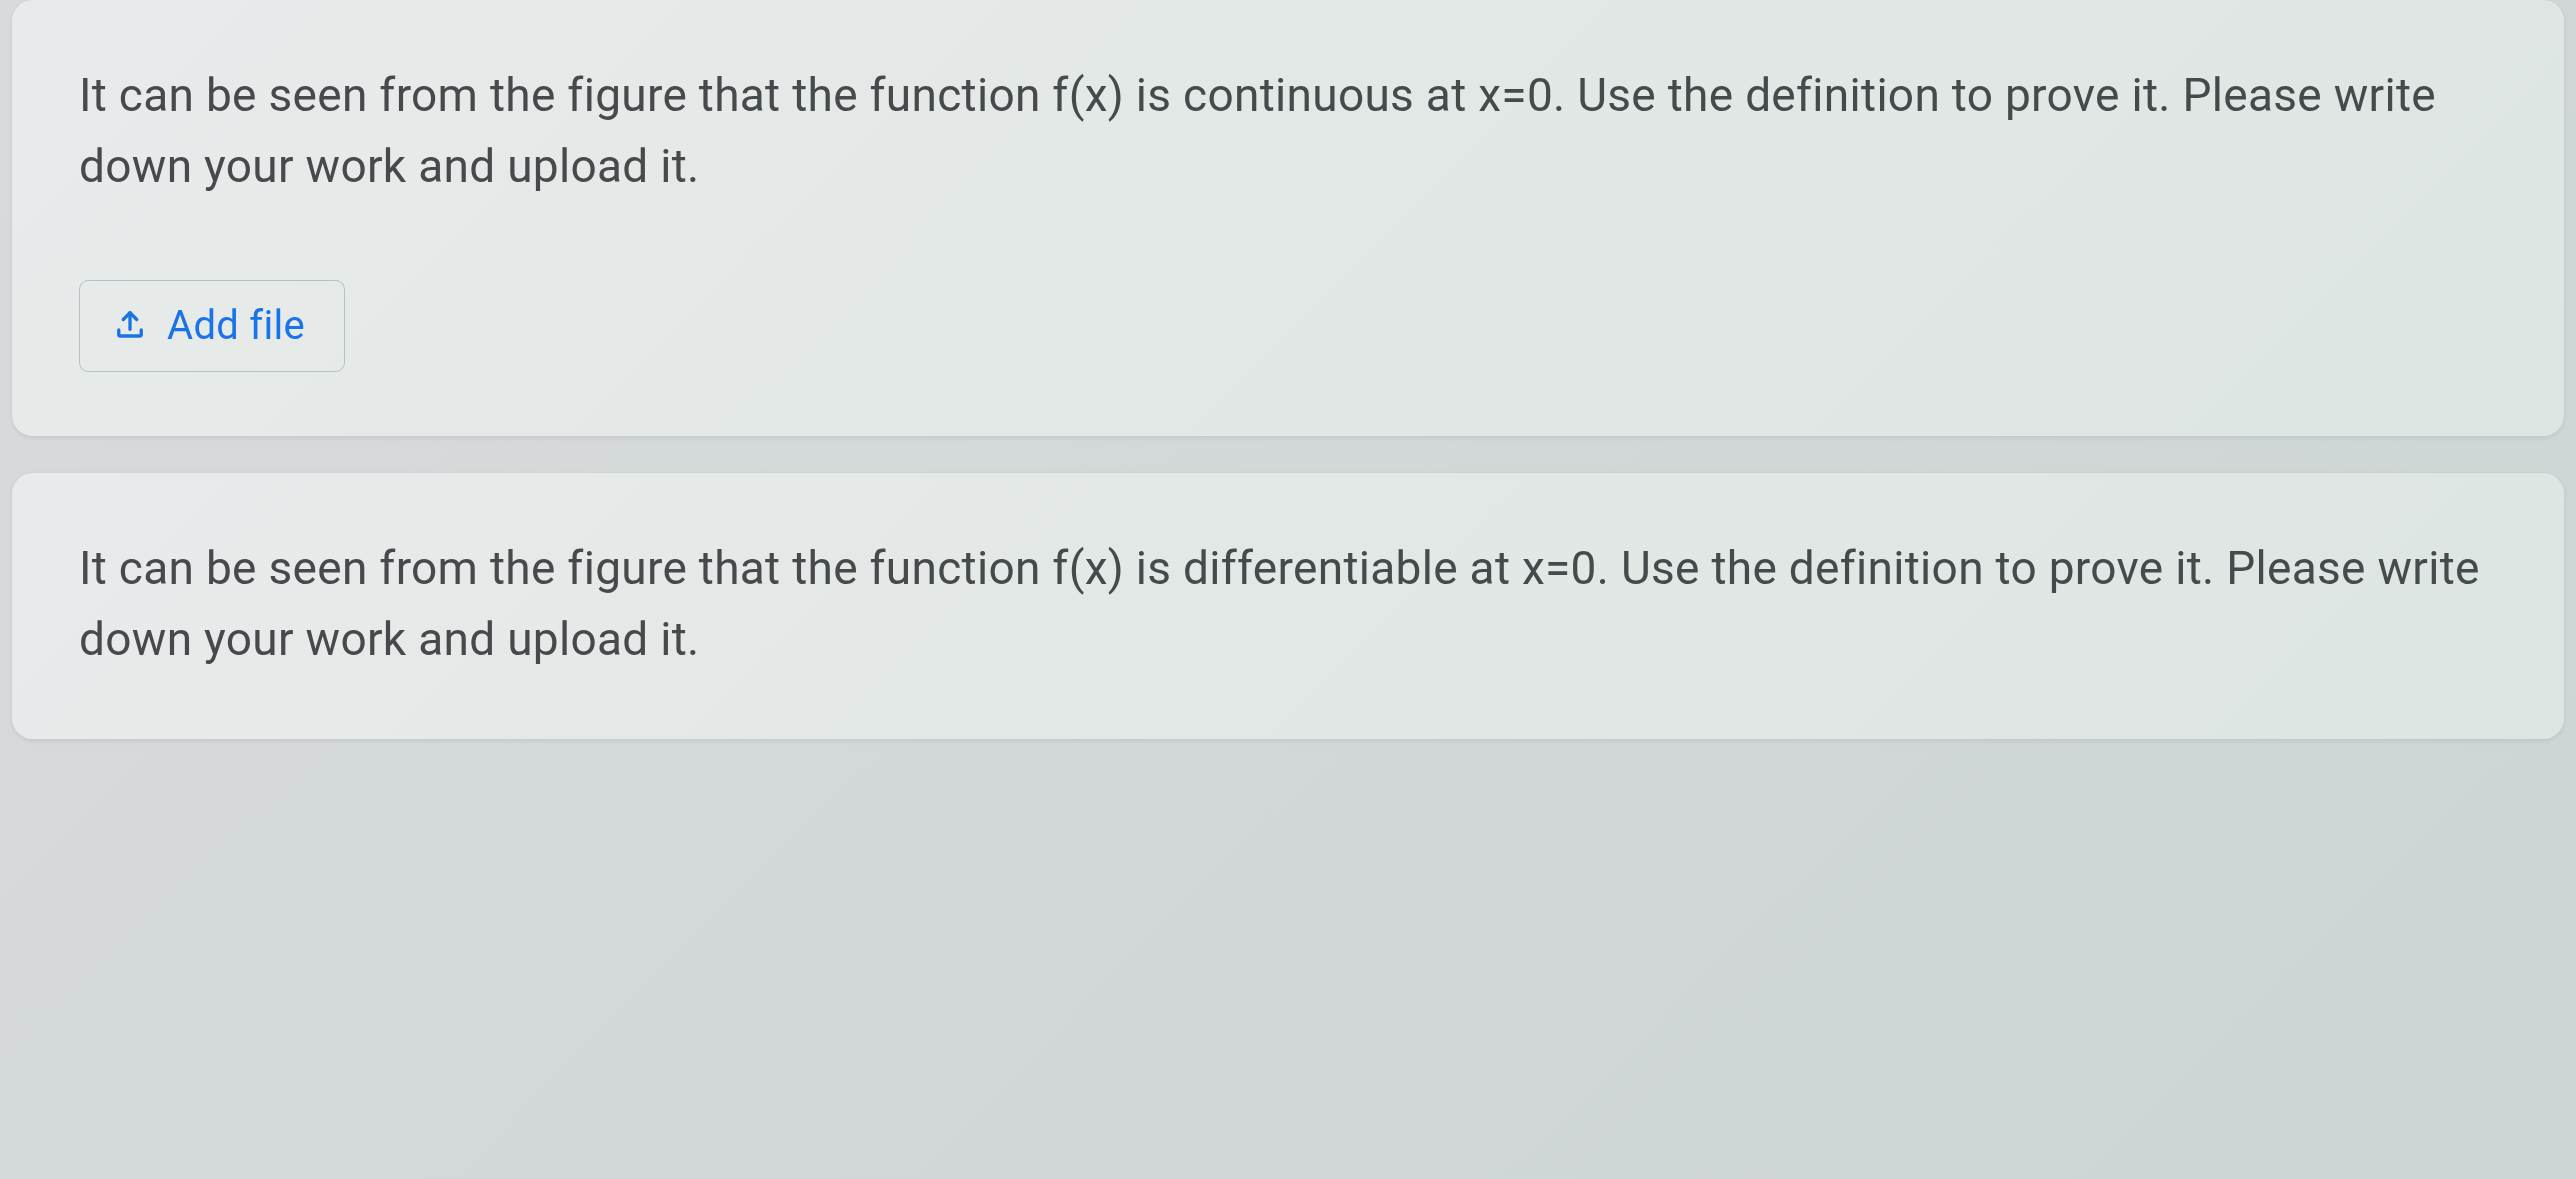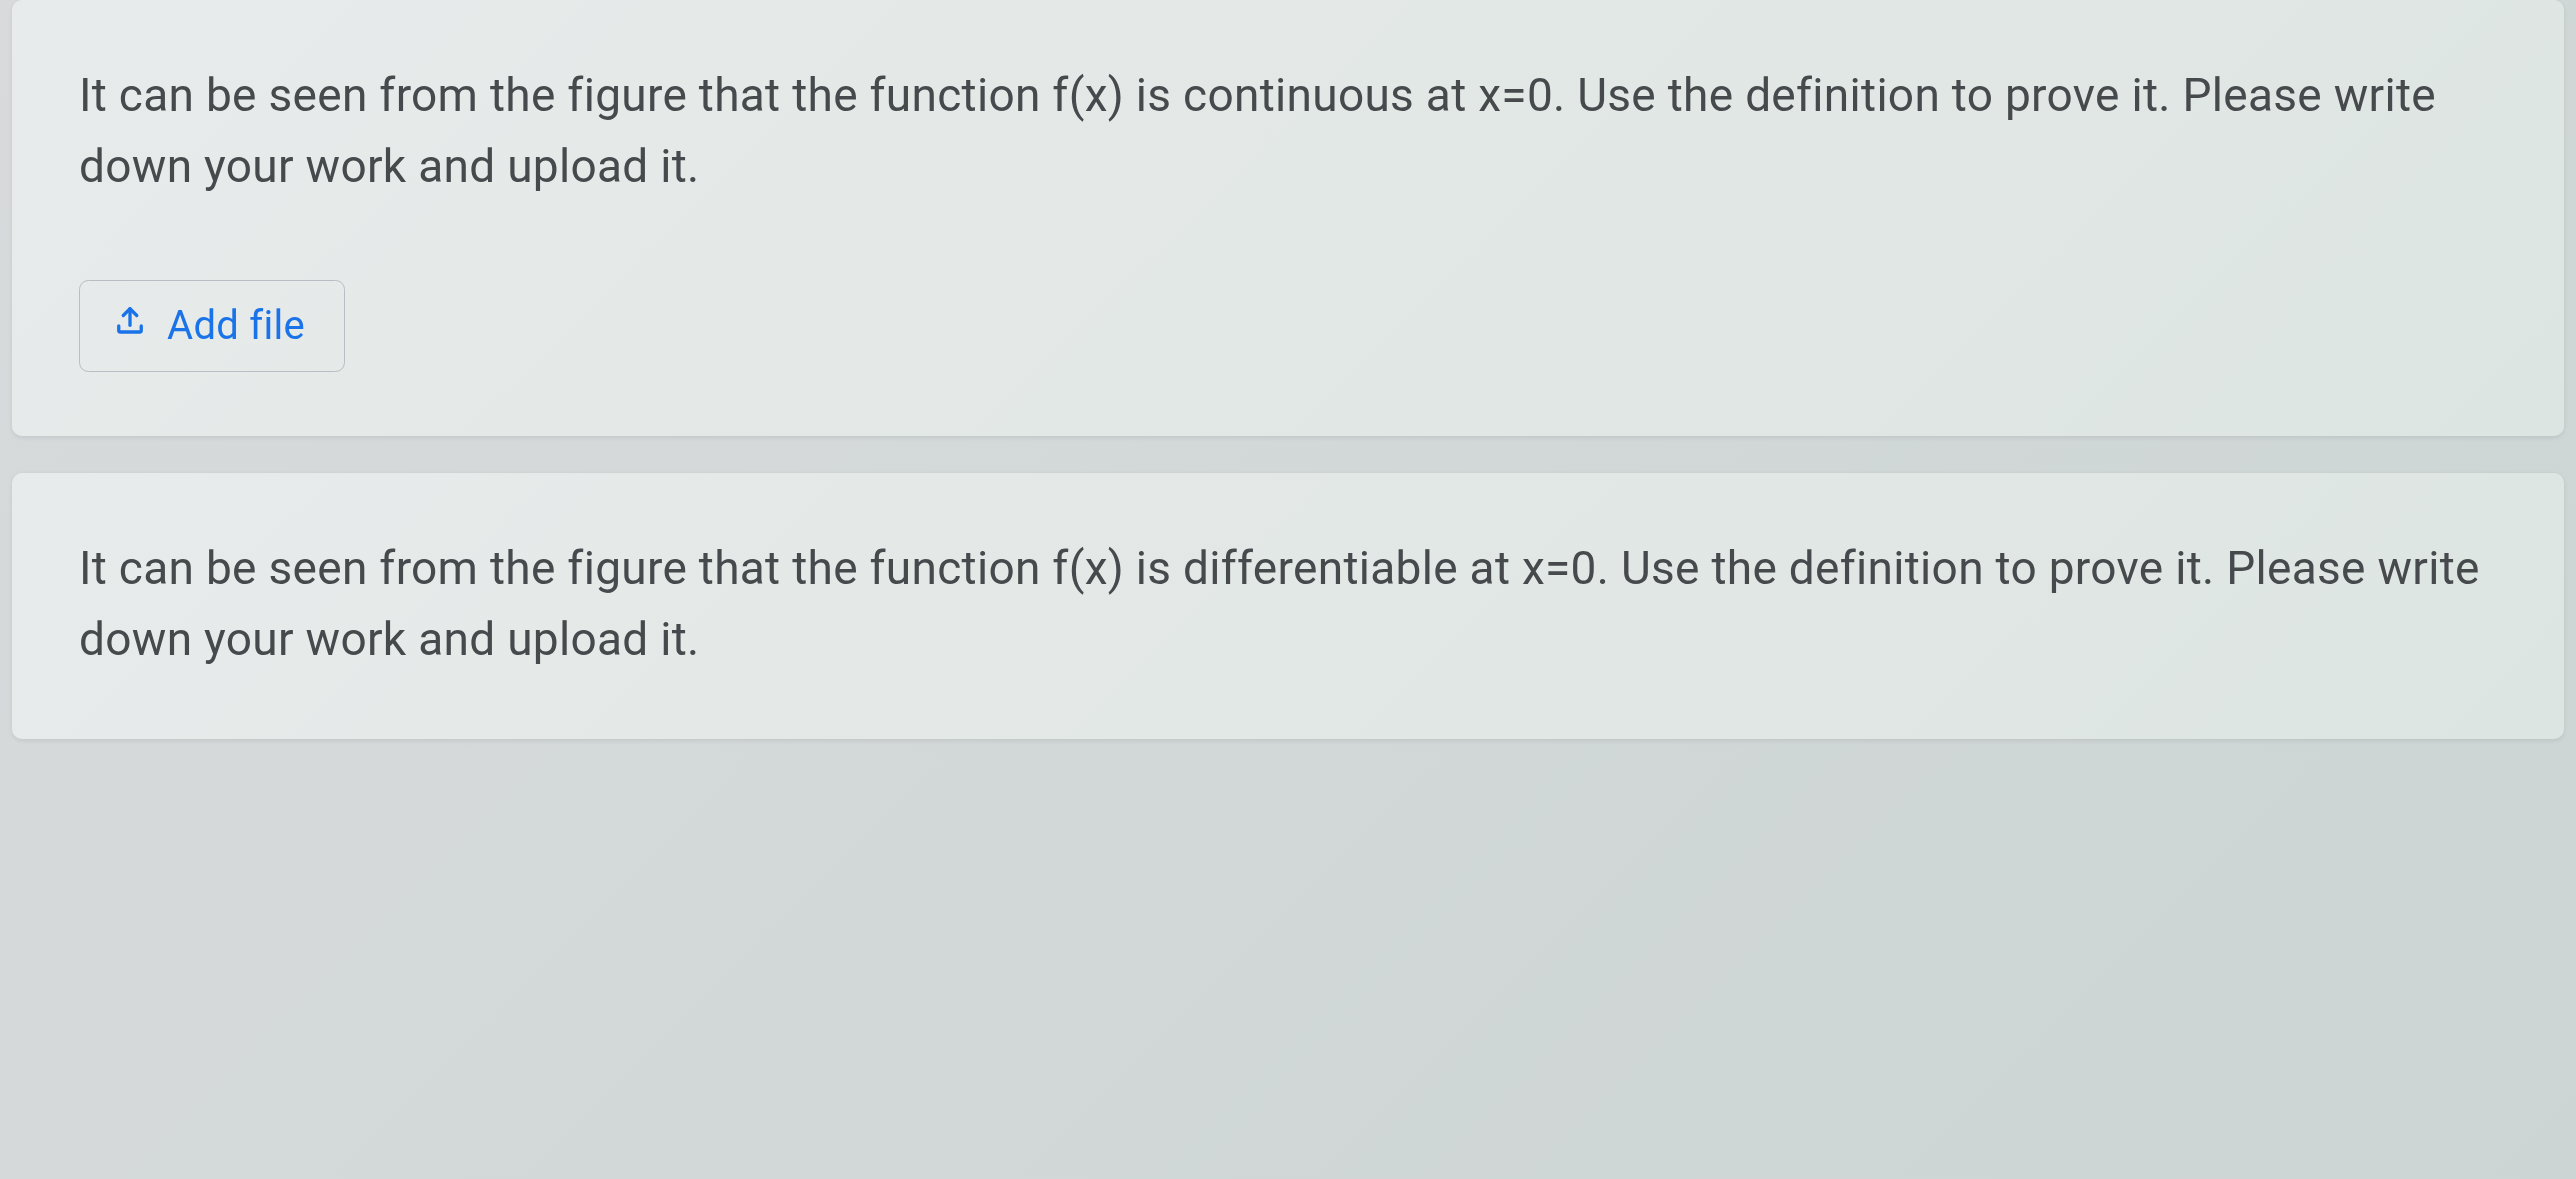--- a/index.html
+++ b/index.html
@@ -13,21 +13,21 @@
     }
     body {
       font-family: 'Google Sans', 'Roboto', Arial, sans-serif;
       background: linear-gradient(135deg, #d8dadc 0%, #d2d8d8 50%, #cdd4d4 100%);
       padding: 0;
       font-size: 35px;
       color: #3c4043;
     }
     .card {
       background: linear-gradient(135deg, #e8ebeb 0%, #e2e8e6 50%, #dde5e3 100%);
-      border-radius: 10px;
+      border-radius: 21px;
       padding: 60px 67px 64px 67px;
       margin-bottom: 37px;
       box-shadow: 0 1.3px 4px rgba(0,0,0,0.08);
     }
     .card:last-child {
       margin-bottom: 0;
     }
     .question-text {
       font-size: 46px;
       line-height: 1.55;
@@ -38,21 +38,21 @@
     }
     .question-text-only {
       font-size: 46px;
       line-height: 1.55;
       color: #474a4d;
       font-weight: 400;
       letter-spacing: 0.3px;
     }
     .add-file-button {
       display: inline-flex;
-      align-items: flex-start;
+      align-items: center;
       gap: 19px;
       padding: 21.5px 39px 21.5px 32px;
       background: transparent;
       border: 1.7px solid #b8bec3;
       border-radius: 9.4px;
       cursor: pointer;
       font-family: inherit;
     }
     .upload-icon-svg {
       width: 36px;

